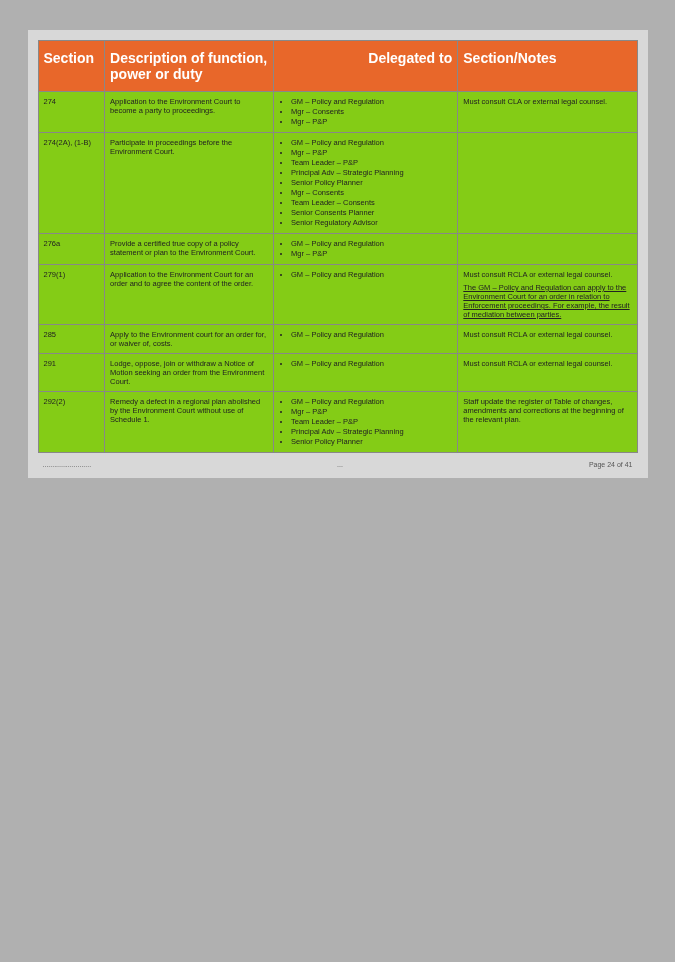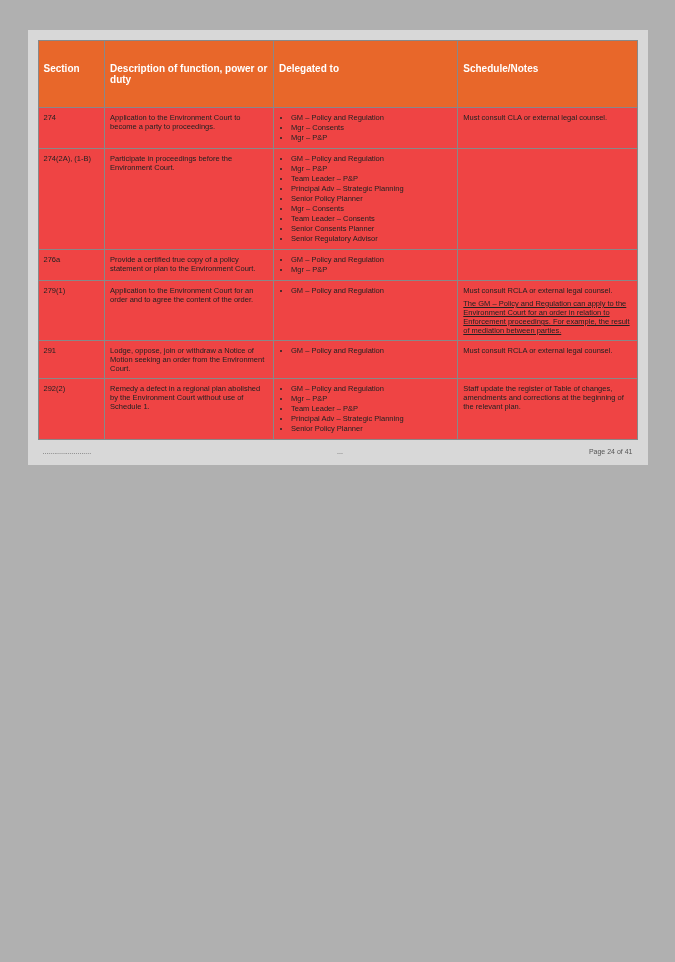--- a/index.html
+++ b/index.html
@@ -22,44 +22,44 @@
     }
     table {
       width: 100%;
       border-collapse: collapse;
       border: 1px solid #888;
     }
     th {
       background: #e8672a;
       color: #fff;
       font-weight: bold;
-      font-size: 10px;
-      padding: 22px 5px;
+      font-size: 14px;
+      padding: 9px 5px;
       text-align: left;
       border: 1px solid #888;
       vertical-align: top;
     }
     td {
-      background: #ef4444;
+      background: #84cc16;
       font-size: 7.5px;
       padding: 5px 5px;
       border: 1px solid #888;
       vertical-align: top;
       color: #222;
     }
     td ul {
       list-style: disc;
       padding-left: 12px;
     }
     td ul li {
       margin-bottom: 1px;
     }
     .col-section { width: 65px; }
     .col-desc { width: 165px; }
-    .col-delegated { width: 180px; }
+    .col-delegated { width: 180px; text-align: right; }
     .col-criteria { width: 175px; }
     .footer-row {
       display: flex;
       justify-content: space-between;
       align-items: center;
       margin-top: 8px;
       font-size: 7px;
       color: #555;
       width: 100%;
       padding: 0 5px;
@@ -68,21 +68,21 @@
 </head>
 <body>
 
 <div class="page-container">
   <table>
     <thead>
       <tr>
         <th class="col-section">Section</th>
         <th class="col-desc">Description of function, power or duty</th>
         <th class="col-delegated">Delegated to</th>
-        <th class="col-criteria">Schedule/Notes</th>
+        <th class="col-criteria">Section/Notes</th>
       </tr>
     </thead>
     <tbody id="table-body">
     <tr>
           <td>274</td>
           <td>Application to the Environment Court to become a party to proceedings.</td>
           <td>
             <ul>
               <li>GM – Policy and Regulation</li>
               <li>Mgr – Consents</li>
@@ -129,20 +129,32 @@
             <ul>
               <li>GM – Policy and Regulation</li>
             </ul>
           </td>
           <td>
             <p style="margin-bottom: 4px;">Must consult RCLA or external legal counsel.</p>
             <p style="margin-bottom: 0px; text-decoration: underline;">The GM – Policy and Regulation can apply to the Environment Court for an order in relation to Enforcement proceedings. For example, the result of mediation between parties.</p>
           </td>
         </tr>
         <tr>
+          <td>285</td>
+          <td>Apply to the Environment court for an order for, or waiver of, costs.</td>
+          <td>
+            <ul>
+              <li>GM – Policy and Regulation</li>
+            </ul>
+          </td>
+          <td>
+            <p style="margin-bottom: 0px;">Must consult RCLA or external legal counsel.</p>
+          </td>
+        </tr>
+        <tr>
           <td>291</td>
           <td>Lodge, oppose, join or withdraw a Notice of Motion seeking an order from the Environment Court.</td>
           <td>
             <ul>
               <li>GM – Policy and Regulation</li>
             </ul>
           </td>
           <td>
             <p style="margin-bottom: 0px;">Must consult RCLA or external legal counsel.</p>
           </td>

